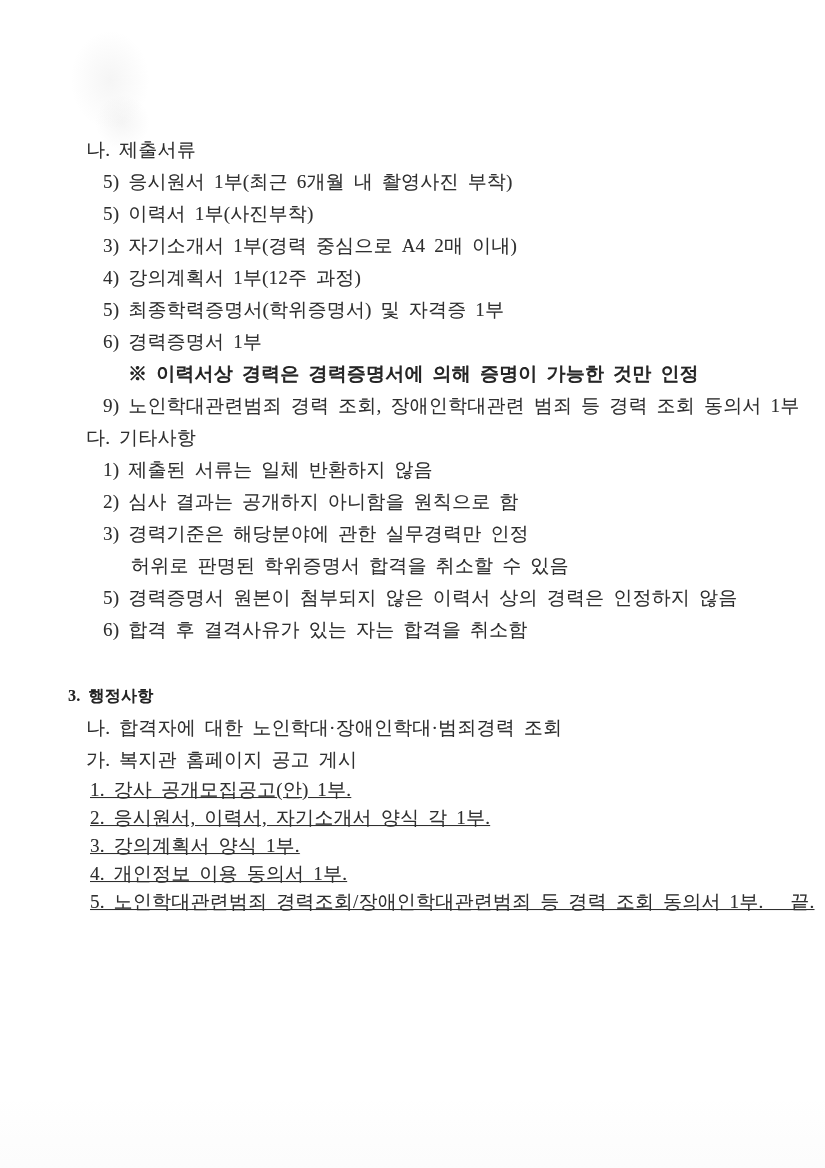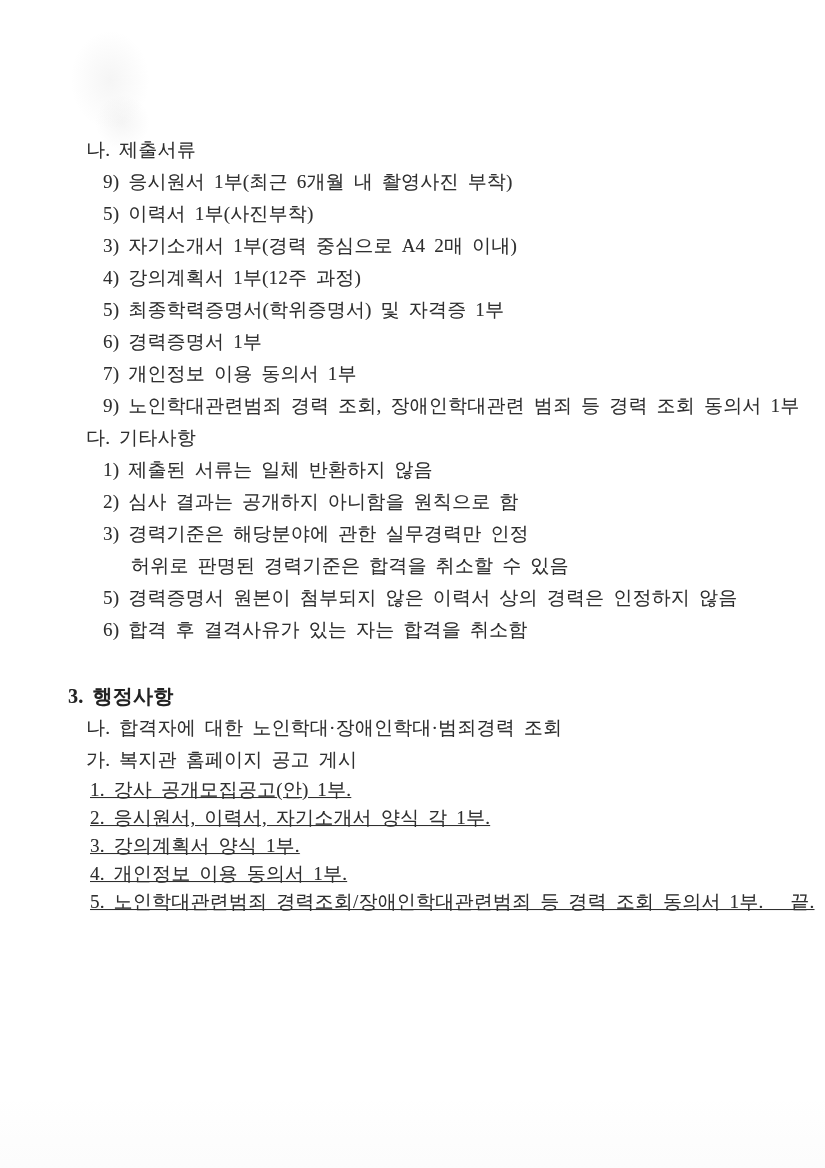--- a/index.html
+++ b/index.html
@@ -23,21 +23,21 @@
     text-shadow: 0.2px 0.2px 0.6px rgba(70,70,70,0.35);
   }
   .line {
     white-space: pre;
     line-height: 32px;
   }
   .section { margin-left: 86px; }
   .item    { margin-left: 103px; }
   .note    { margin-left: 128px; font-weight: bold; color: #252525; }
   .wrapln  { margin-left: 131px; }
-  .heading { margin-left: 68px; font-weight: bold; font-size: 20px; color: #222222; }
+  .heading { margin-left: 68px; font-weight: bold; font-size: 16px; color: #222222; }
   .admin-heading  { margin-top: 34px; }
   .attach-heading { margin-top: 27px; }
   .attach  { margin-left: 90px; line-height: 28px; text-decoration: underline; }
 
   
   .smudge {
     position: absolute;
     pointer-events: none;
     background: radial-gradient(ellipse at center, rgba(130,130,130,0.08), rgba(130,130,130,0.0) 70%);
   }
@@ -48,34 +48,34 @@
 </style>
 </head>
 <body>
 
 <div class="page">
 
   <div class="smudge smudge-a"></div>
   <div class="smudge smudge-b"></div>
 
   <div class="line section">나. 제출서류</div>
-  <div class="line item">9) 응시원서 1부(최근 6개월 내 촬영사진 부착)</div>
+  <div class="line item">5) 응시원서 1부(최근 6개월 내 촬영사진 부착)</div>
   <div class="line item">5) 이력서 1부(사진부착)</div>
   <div class="line item">3) 자기소개서 1부(경력 중심으로 A4 2매 이내)</div>
   <div class="line item">4) 강의계획서 1부(12주 과정)</div>
   <div class="line item">5) 최종학력증명서(학위증명서) 및 자격증 1부</div>
   <div class="line item">6) 경력증명서 1부</div>
-  <div class="line item">7) 개인정보 이용 동의서 1부</div>
+  <div class="line note">※ 이력서상 경력은 경력증명서에 의해 증명이 가능한 것만 인정</div>
   <div class="line item">9) 노인학대관련범죄 경력 조회, 장애인학대관련 범죄 등 경력 조회 동의서 1부</div>
 
   <div class="line section">다. 기타사항</div>
   <div class="line item">1) 제출된 서류는 일체 반환하지 않음</div>
   <div class="line item">2) 심사 결과는 공개하지 아니함을 원칙으로 함</div>
   <div class="line item">3) 경력기준은 해당분야에 관한 실무경력만 인정</div>
-  <div class="line wrapln">허위로 판명된 경력기준은 합격을 취소할 수 있음</div>
+  <div class="line wrapln">허위로 판명된 학위증명서 합격을 취소할 수 있음</div>
   <div class="line item">5) 경력증명서 원본이 첨부되지 않은 이력서 상의 경력은 인정하지 않음</div>
   <div class="line item">6) 합격 후 결격사유가 있는 자는 합격을 취소함</div>
 
   <div class="line heading admin-heading">3. 행정사항</div>
   <div class="line section">나. 합격자에 대한 노인학대·장애인학대·범죄경력 조회</div>
   <div class="line section">가. 복지관 홈페이지 공고 게시</div>
 
   <div class="line attach">1. 강사 공개모집공고(안) 1부.</div>
   <div class="line attach">2. 응시원서, 이력서, 자기소개서 양식 각 1부.</div>
   <div class="line attach">3. 강의계획서 양식 1부.</div>

